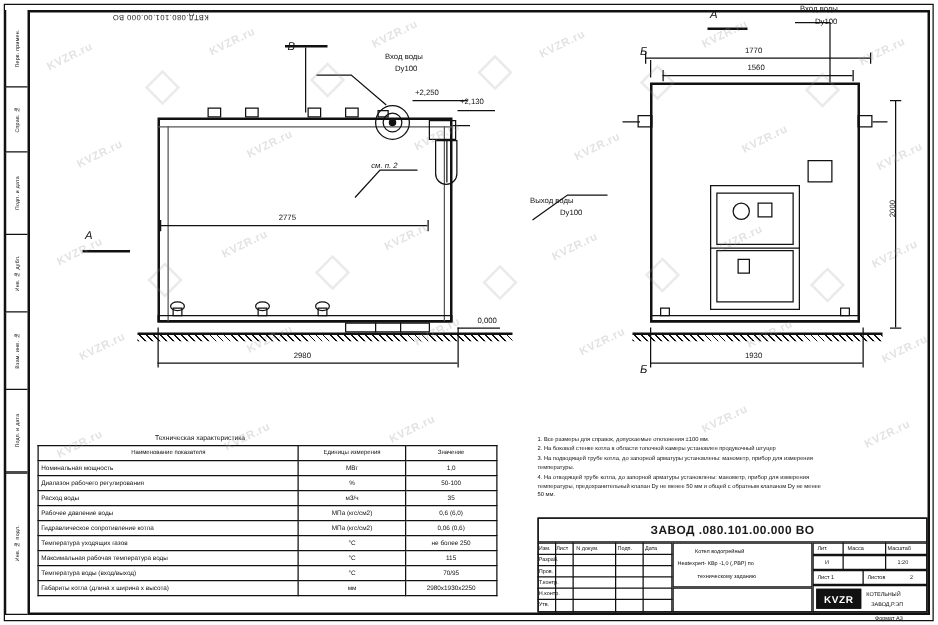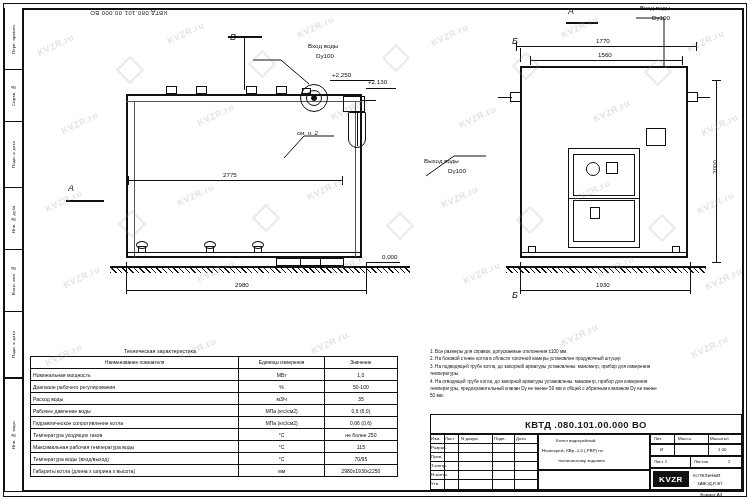--- a/index.html
+++ b/index.html
@@ -286,21 +286,21 @@
       <td>Габариты котла (длина х ширина х высота)</td>
       <td class="c">мм</td>
       <td class="c">2980х1930х2250</td>
     </tr>
   </tbody>
     </table>
 
   <div class="tb" style="left:430px;top:414px;width:312px;height:76px;"></div>
 
   <div class="tb" style="left:430px;top:414px;width:312px;height:20px;display:flex;align-items:center;justify-content:center;">
-    <span style="font-size:9.5px;font-weight:bold;letter-spacing:.4px;">КВТД .080.101.00.000  ВО</span>
+    <span style="font-size:9.5px;font-weight:bold;letter-spacing:.4px;">ЗАВОД .080.101.00.000  ВО</span>
   </div>
 
   <div class="tb" style="left:430px;top:434px;width:108px;height:56px;"></div>
   <div class="ln vl" style="left:444px;top:434px;height:56px;"></div>
   <div class="ln vl" style="left:458px;top:434px;height:56px;"></div>
   <div class="ln vl" style="left:492px;top:434px;height:56px;"></div>
   <div class="ln vl" style="left:514px;top:434px;height:56px;"></div>
   <div class="ln hl" style="left:430px;top:443px;width:108px;"></div>
   <div class="ln hl" style="left:430px;top:452px;width:108px;"></div>
   <div class="ln hl" style="left:430px;top:461px;width:108px;"></div>

